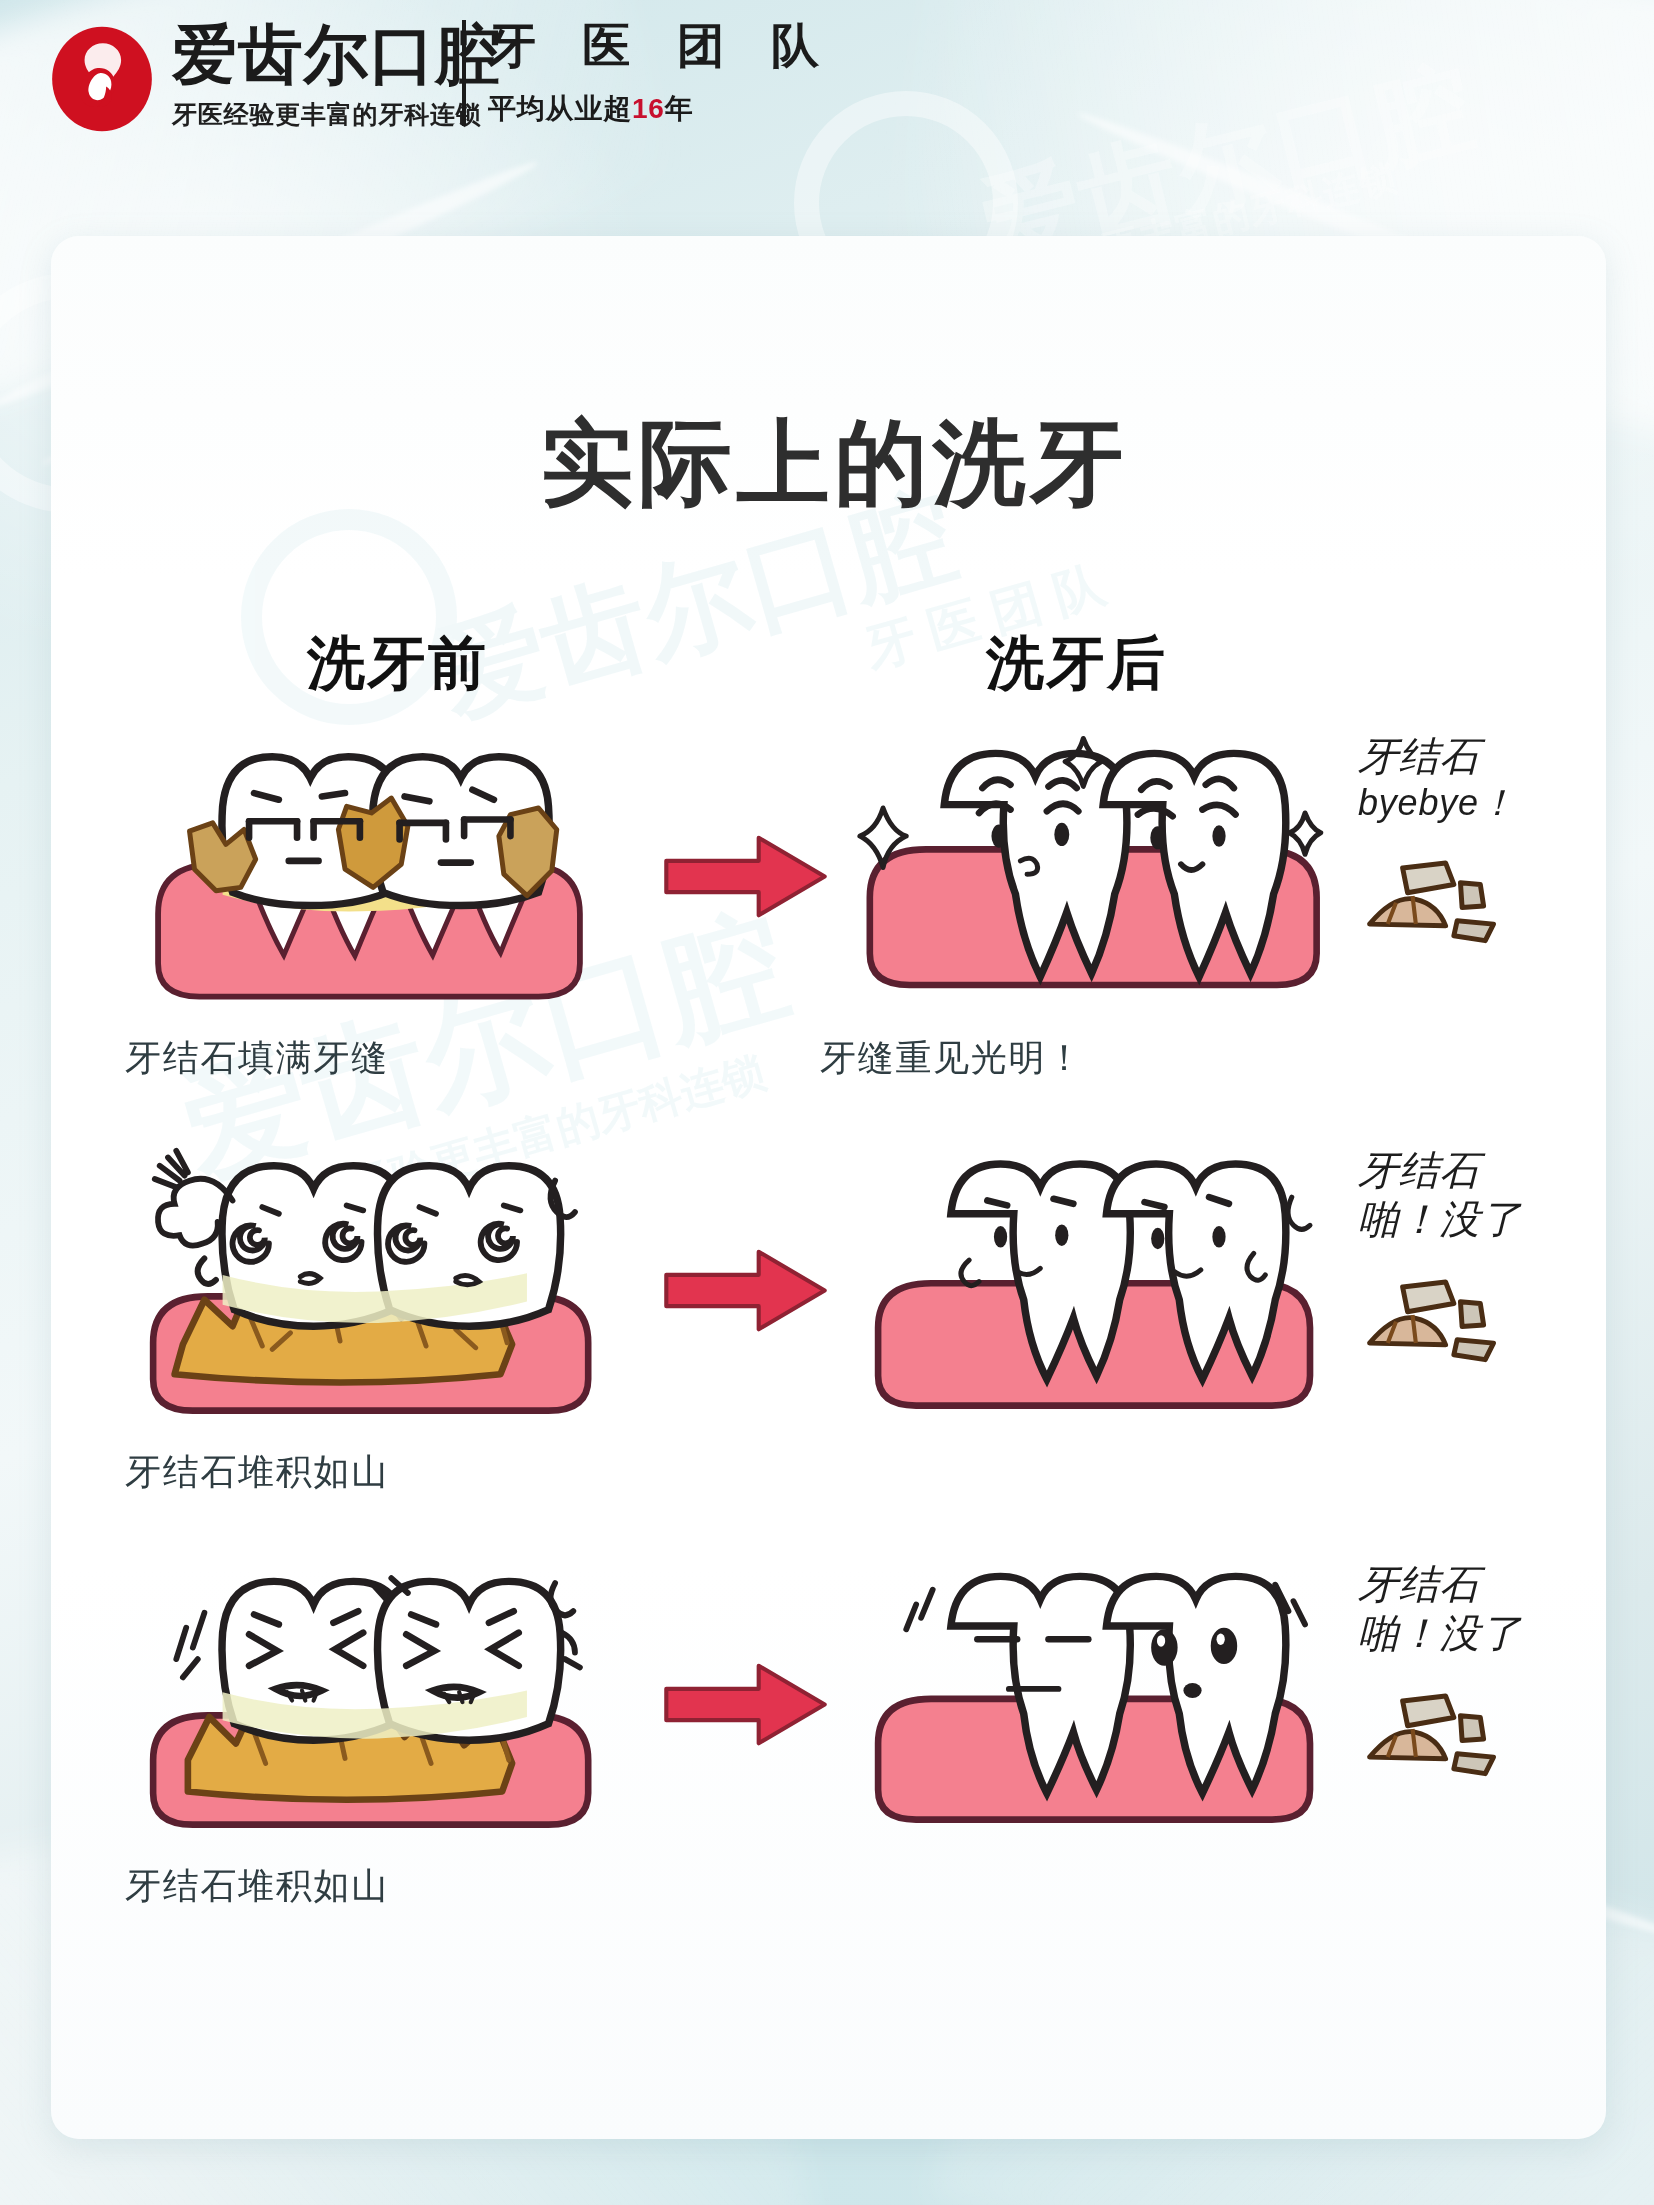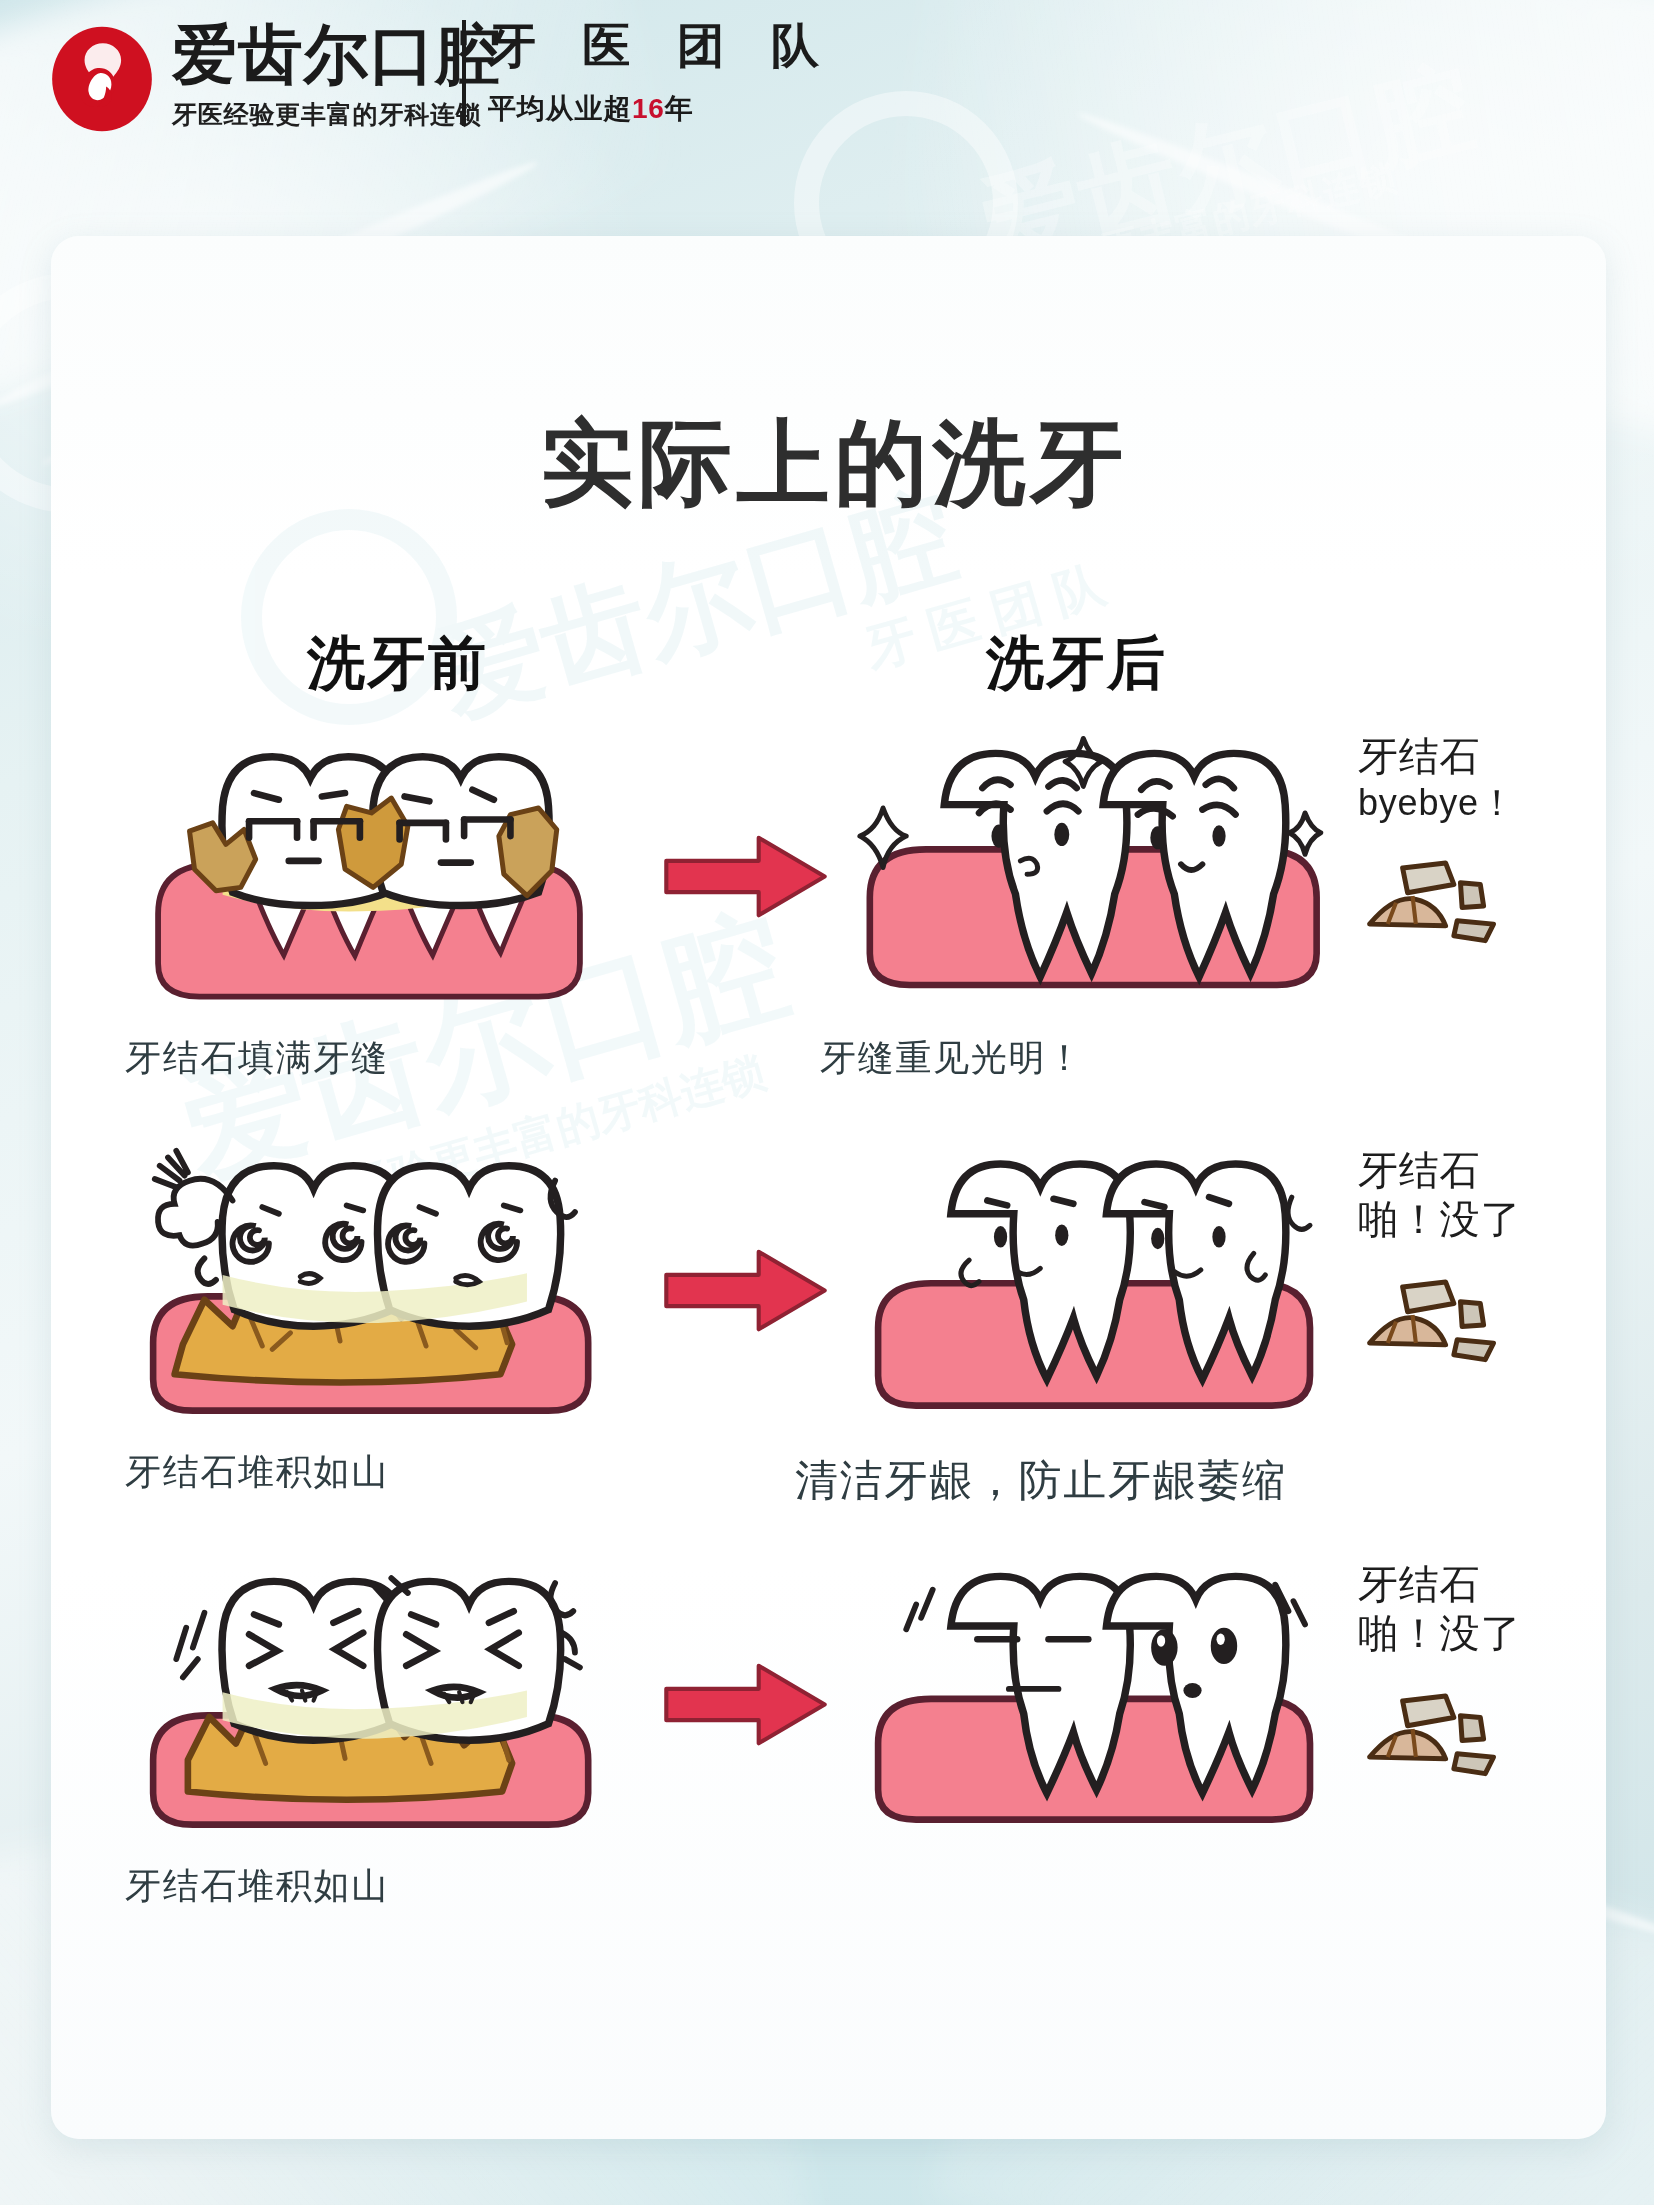--- a/index.html
+++ b/index.html
@@ -58,21 +58,21 @@
 
   .row{position:absolute;left:0;width:1555px;height:389px;}
   #row1{top:471px;}
   #row2{top:885px;}
   #row3{top:1299px;}
 
   .cell{position:absolute;}
   .cell-left{left:74px;top:0;width:488px;height:331px;}
   .cell-arrow{left:612px;top:124px;width:165px;height:91px;}
   .cell-right{left:794px;top:0;width:513px;height:331px;}
-  .cell-note{left:1307px;top:25px;width:248px;}
+  .cell-note{left:1307px;top:25px;width:248px;font-style:italic;}
 
   .caption{position:absolute;font-size:36px;color:#2f3d42;letter-spacing:1.7px;white-space:nowrap;}
   .cap-left{left:74px;top:327px;}
   .cap-right{left:769px;top:327px;}
   .cap-right-wide{left:744px;top:331px;font-size:43px;}
 
   .note{font-size:40px;color:#1d1d1d;line-height:1.22;letter-spacing:0.8px;}
   .note-en{font-size:36px;}
 
   svg{display:block;overflow:visible;}
@@ -316,21 +316,20 @@
           <path d="M14 86 q30-36 56-30 q26 6 36 32 z" fill="#d8b79a" stroke="#4a2d14" stroke-width="6" stroke-linejoin="round"></path>
           <path d="M46 60 l-10 26 M66 52 l4 34" stroke="#7a4a1c" stroke-width="5" fill="none"></path>
           <path d="M54 18 l52-6 l10 26 l-56 10z" fill="#d9d3c6" stroke="#4a2d14" stroke-width="6" stroke-linejoin="round"></path>
           <path d="M124 36 l24 2 l4 26 l-26 2z" fill="#cdc6b8" stroke="#4a2d14" stroke-width="6" stroke-linejoin="round"></path>
           <path d="M120 82 l44 4 l-10 20 l-38-6z" fill="#cdc6b8" stroke="#4a2d14" stroke-width="6" stroke-linejoin="round"></path>
         </svg>
       </div>
     </div>
 
     <div class="caption cap-left">牙结石堆积如山</div>
-    <div class="caption cap-right-wide">清洁牙龈，防止牙龈萎缩</div>
   </div>
 
   <div class="row" id="row3">
     <div class="cell cell-left">
       <svg viewBox="0 0 590 400" width="488" height="331">
         <path d="M34 272 q0-54 66-54 h394 q66 0 66 54 v40 q0 38-48 38 H82 q-48 0-48-38z" fill="#f4808f" stroke="#5a2030" stroke-width="8"></path>
         <path d="M76 272 l26-52 l32 32 l26-56 l38 44 l30-58 l34 54 l40-46 l36 54 l40-42 l32 52 l36-32 l22 54
                  l-12 34 q-186 20 -380 0z" fill="#e3ab45" stroke="#6b4216" stroke-width="8" stroke-linejoin="round"></path>
         <path d="M156 238 l14 38 M256 224 l10 46 M356 236 l14 40 M452 230 l12 42" stroke="#8a5a1e" stroke-width="6" fill="none" stroke-linecap="round"></path>
         <path d="M118 118 q6-62 62-62 q36 0 48 28 q12-28 48-28 q58 0 62 62 q4 58-14 110 q-44 20-96 20 q-52 0-96-20 q-18-52-14-110z" fill="#fff" stroke="#231f20" stroke-width="9"></path>

